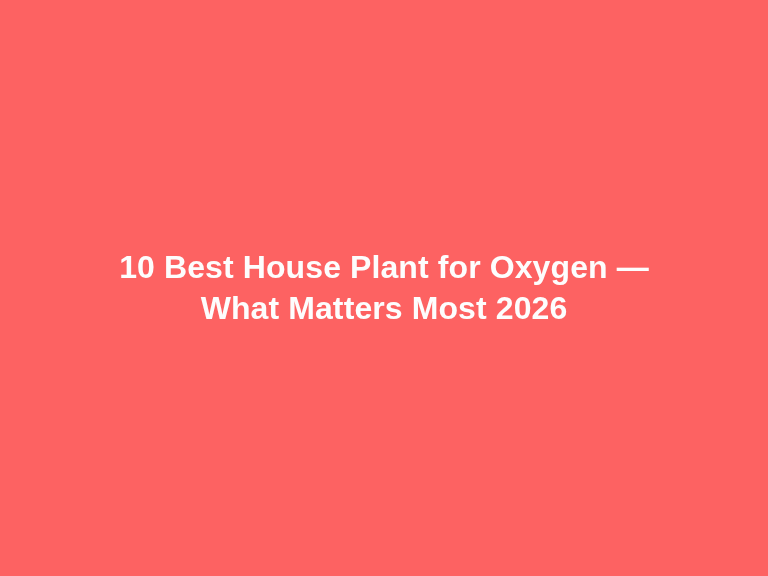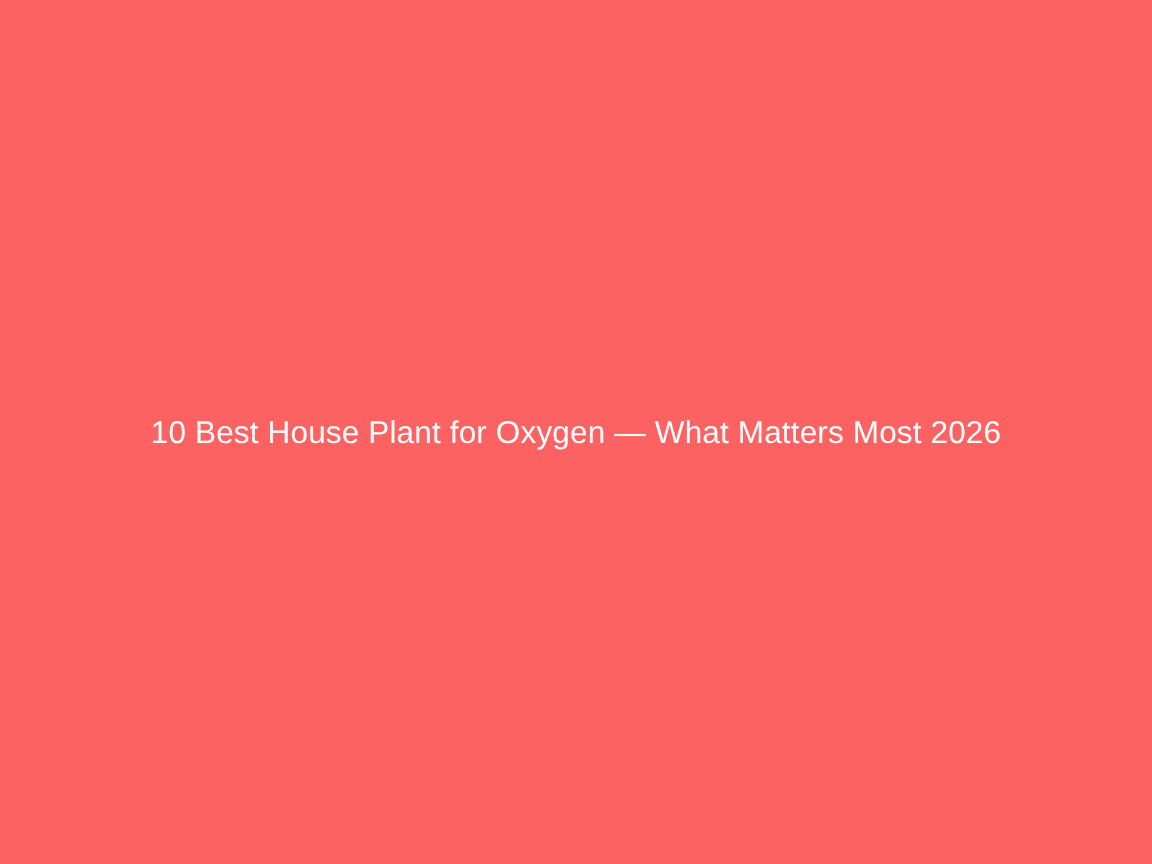--- a/index.html
+++ b/index.html
@@ -30,22 +30,22 @@
     width: 600px;
     text-align: center;
     padding: 0 8px;
     box-sizing: border-box;
   }
 
   #page-title {
     margin: 0;
     color: #fdfdfd;
     font-family: "Liberation Sans", sans-serif;
-    font-size: 21px;
-    font-weight: 400;
+    font-size: 32px;
+    font-weight: 700;
     line-height: 41px;
     letter-spacing: 0.1px;
     text-align: center;
     word-wrap: break-word;
     -webkit-font-smoothing: antialiased;
   }
 </style>
 </head>
 <body>
 

